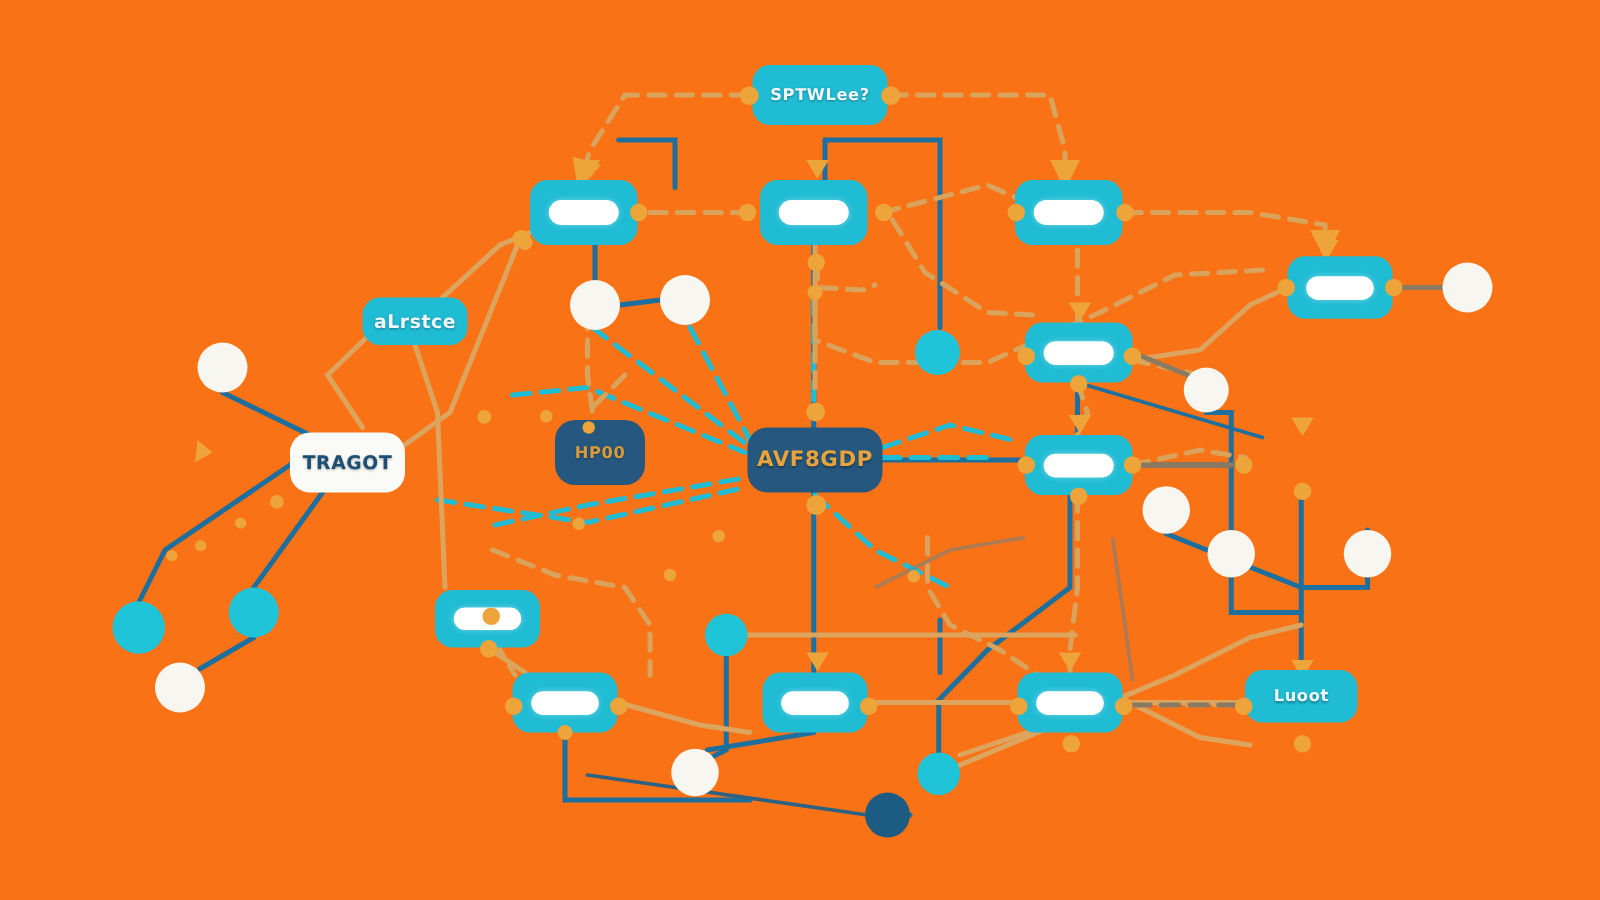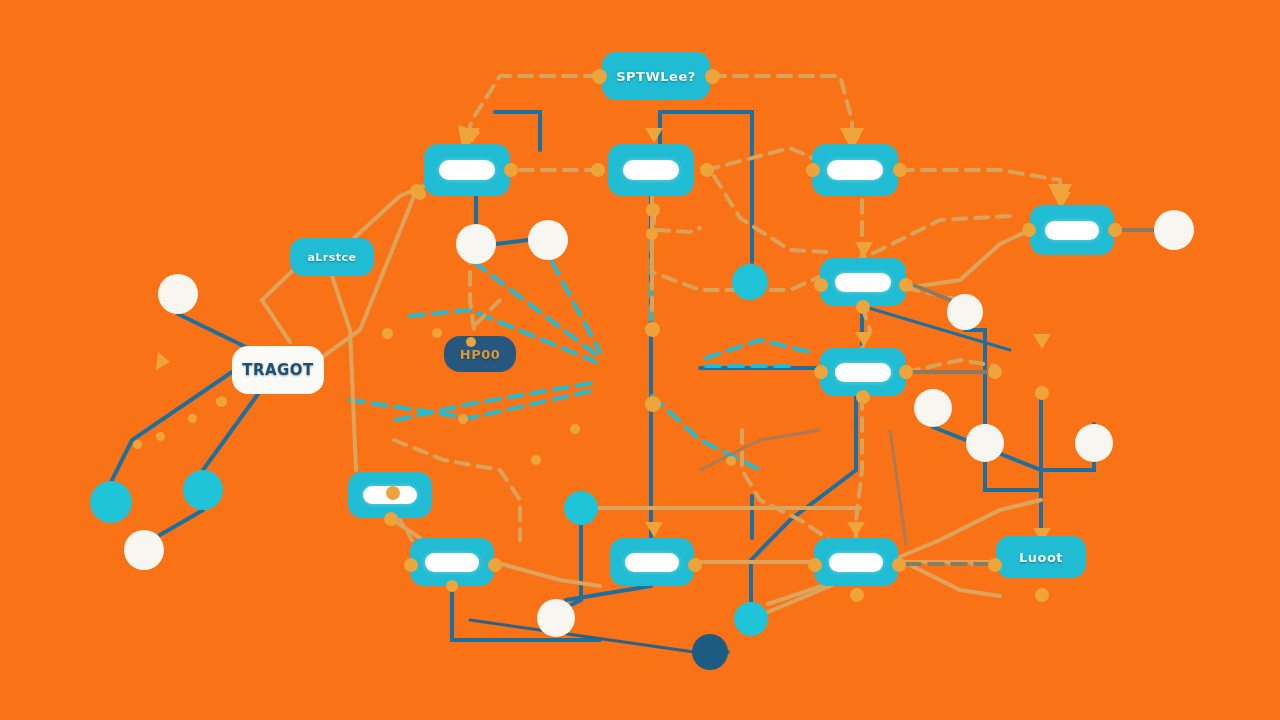--- a/index.html
+++ b/index.html
@@ -245,27 +245,30 @@
 
   <div class="node node-rect cyan" style="left:814px; top:538px; width:84px; height:48px;">
     <div class="pill" style="width:54px;height:19px;"></div>
   </div>
 
   <div class="node node-rect white" style="left:232px; top:346px; width:92px; height:48px;">
     <span class="label dark">TRAGOT</span>
   </div>
 
   <div class="node node-rect cyan" style="left:290px; top:238px; width:84px; height:38px;">
-    <span class="label light" style="font-size:11px;">aLrstce</span>
-  </div>
-
-  <div class="node node-rect dark" style="left:444px; top:336px; width:72px; height:36px;">
+    <span class="label light" style="font-size:15px;">aLrstce</span>
+  </div>
+
+  <div class="node node-rect dark" style="left:444px; top:336px; width:72px; height:52px;">
     <span class="label goldsm">HP00</span>
   </div>
 
+  <div class="node node-rect dark" style="left:598px; top:342px; width:108px; height:52px;">
+    <span class="label gold">AVF8GDP</span>
+  </div>
 
 
   <div class="node node-rect cyan" style="left:996px; top:536px; width:90px; height:42px;">
     <span class="label light">Luoot</span>
   </div>
 
 
   <div class="node circle white" style="left:456px; top:224px; width:40px; height:40px;"></div>
   <div class="node circle white" style="left:528px; top:220px; width:40px; height:40px;"></div>
   <div class="node circle cyan" style="left:732px; top:264px; width:36px; height:36px;"></div>

